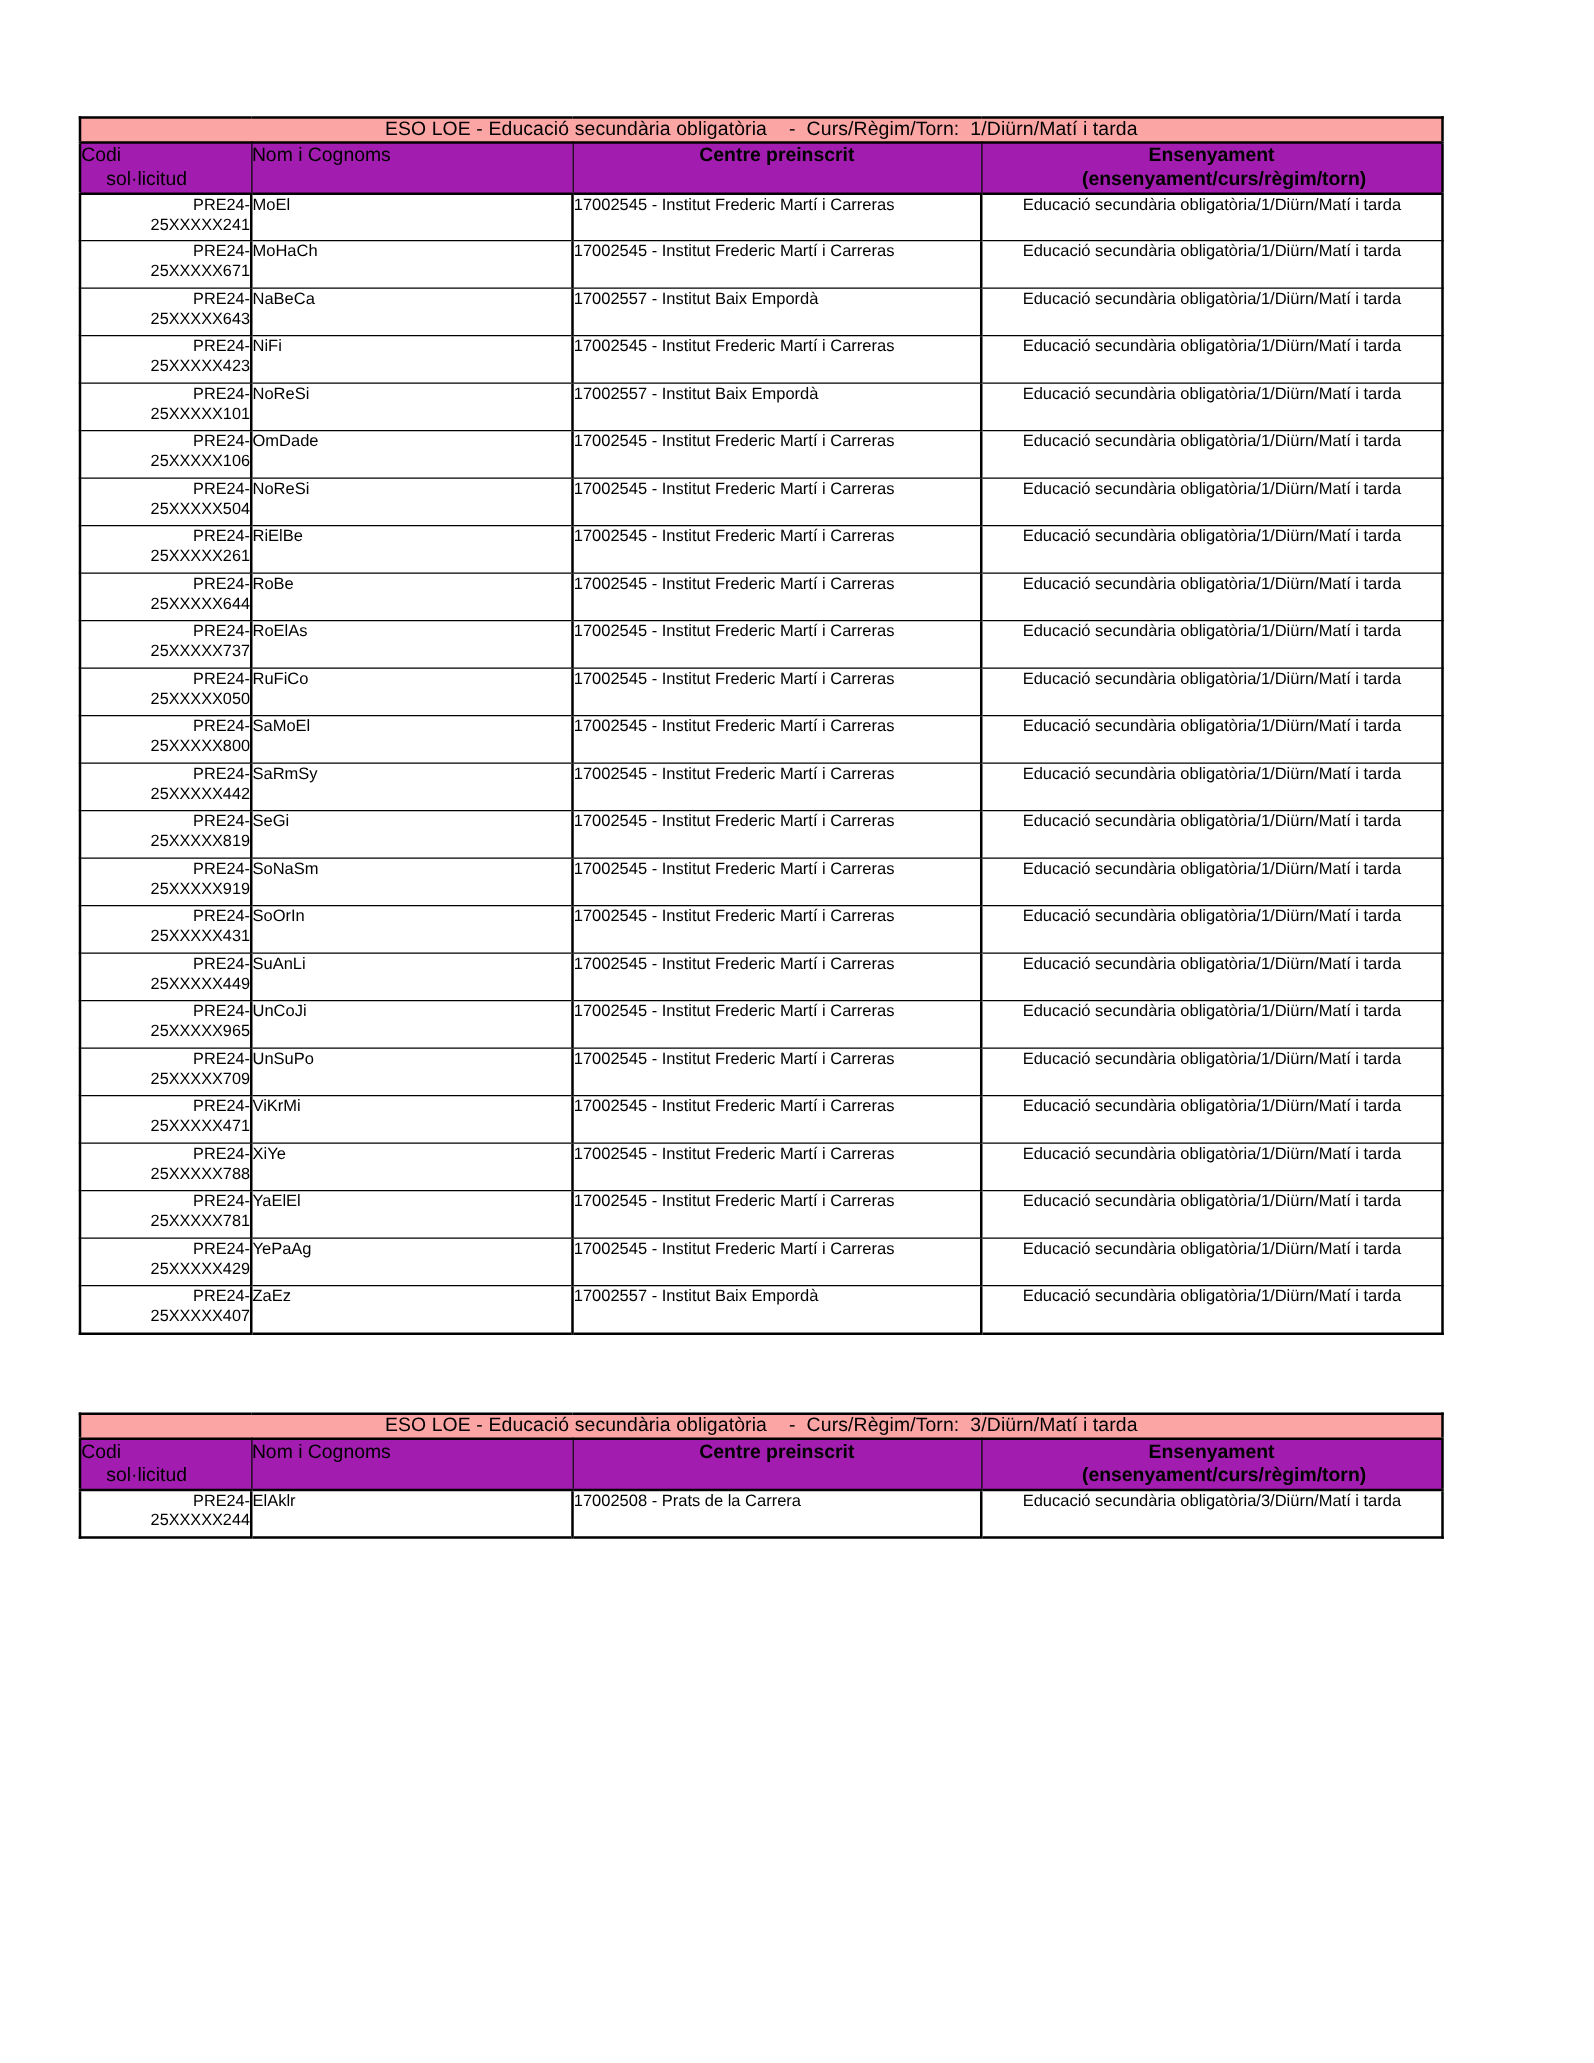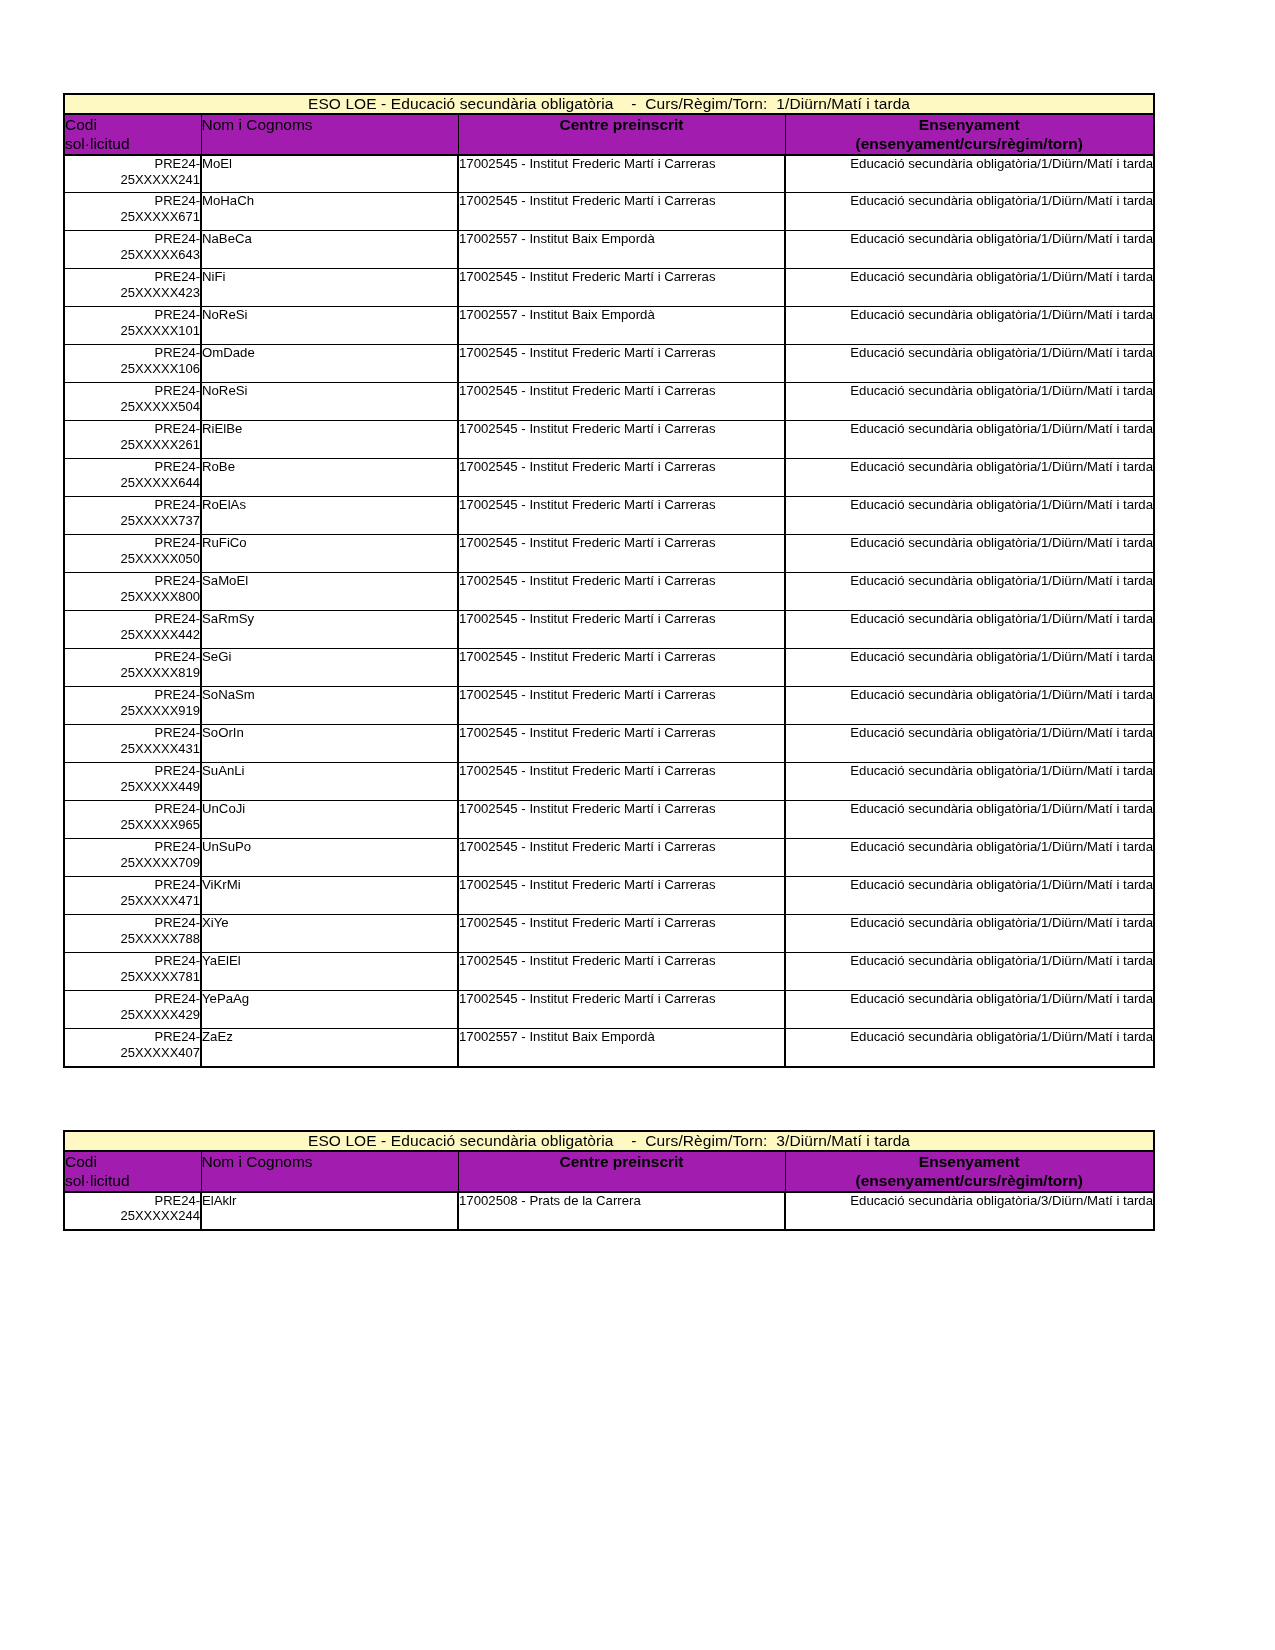--- a/index.html
+++ b/index.html
@@ -32,41 +32,41 @@
     border: 2.2px solid #000;
   }
   table.grid td, table.grid th {
     border: 1px solid #000;
     padding: 0;
     vertical-align: top;
     font-weight: normal;
   }
   
   .title-cell {
-    background: #fef9c3;
+    background: #fca5a5;
     text-align: center;
     font-size: 15.5px;
     font-weight: bold;
     letter-spacing: 0.1px;
     padding: 5px 4px 6px 4px;
     border-bottom: 2.2px solid #000 !important;
     white-space: pre;
   }
   
   .col-head {
     background: #a21caf;
     font-size: 15.5px;
     font-weight: bold;
     padding: 4px 6px 6px 6px;
     line-height: 1.25;
     border-bottom: 2.2px solid #000 !important;
   }
   .col-head.left { text-align: left; }
   .col-head.center { text-align: center; font-weight: bold; }
-  .col-head .sub { display: block; }
+  .col-head .sub { display: block; padding-left: 20px; }
 
   
   td.c-codi {
     text-align: right;
     font-size: 13px;
     line-height: 1.22;
     padding: 3px 2px 4px 2px;
     border-right: 2.2px solid #000 !important;
   }
   td.c-codi .l2 { display: block; margin-left: 32px; }
@@ -78,21 +78,21 @@
     border-right: 2.2px solid #000 !important;
   }
   td.c-centre {
     text-align: left;
     font-size: 13.2px;
     padding: 3px 4px 4px 5px;
     line-height: 1.22;
     border-right: 2.2px solid #000 !important;
   }
   td.c-ensen {
-    text-align: right;
+    text-align: center;
     font-size: 13.2px;
     padding: 3px 4px 4px 5px;
     line-height: 1.22;
   }
   tbody tr { height: 38px; }
 
   
   col.w-codi   { width: 137px; }
   col.w-nom    { width: 257px; }
   col.w-centre { width: 327px; }

